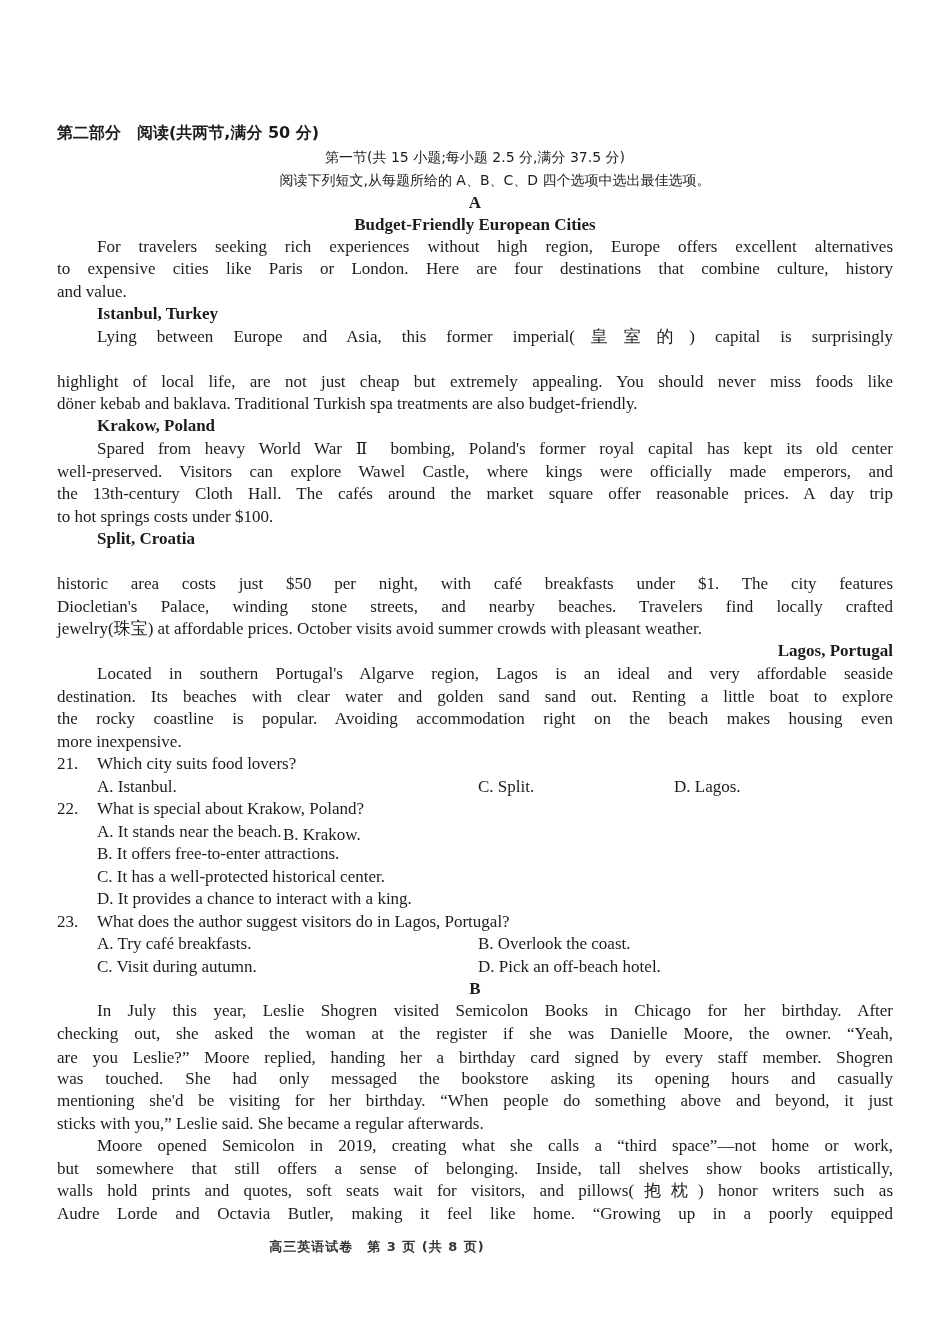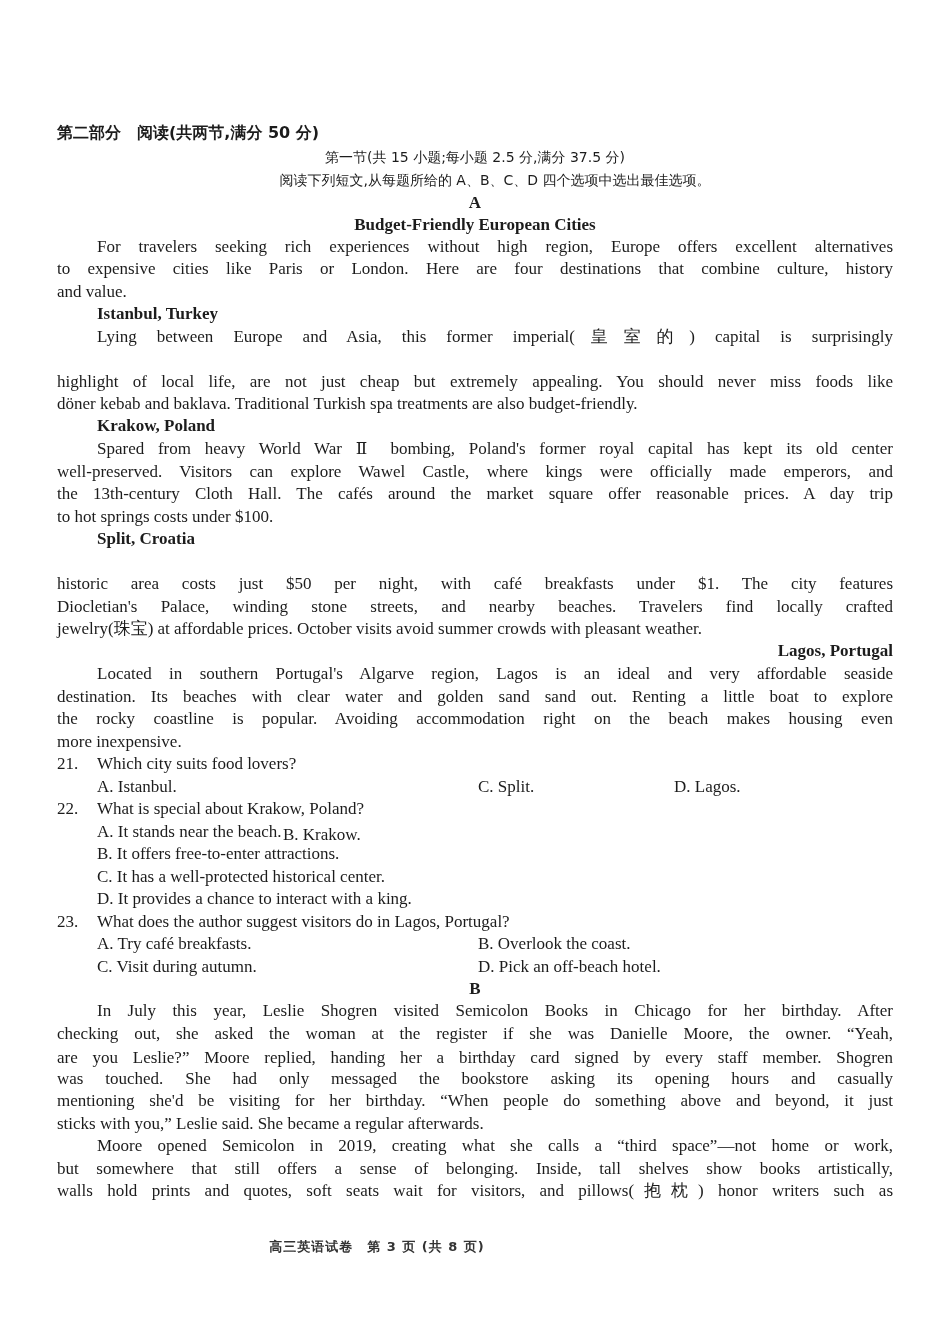--- a/index.html
+++ b/index.html
@@ -95,15 +95,16 @@
   <div class="line just ind" style="top:1000px;">In July this year, Leslie Shogren visited Semicolon Books in Chicago for her birthday.  After</div>
   <div class="line just" style="top:1023px;">checking out, she asked the woman at the register if she was Danielle Moore, the owner. “Yeah,</div>
   <div class="line just" style="top:1047px;">are you Leslie?” Moore replied, handing her a birthday card signed by every staff member.  Shogren</div>
   <div class="line just" style="top:1068px;">was touched.  She had only messaged the bookstore asking its opening hours and casually</div>
   <div class="line just" style="top:1090px;">mentioning she'd be visiting for her birthday. “When people do something above and beyond, it just</div>
   <div class="line" style="top:1113px;">sticks with you,” Leslie said.  She became a regular afterwards.</div>
 
   <div class="line just ind" style="top:1135px;">Moore opened Semicolon in 2019, creating what she calls a “third space”—not home or work,</div>
   <div class="line just" style="top:1158px;">but somewhere that still offers a sense of belonging.  Inside, tall shelves show books artistically,</div>
   <div class="line just" style="top:1180px;">walls hold prints and quotes, soft seats wait for visitors, and pillows(抱枕) honor writers such as</div>
+  <div class="line just" style="top:1203px;">Audre Lorde and Octavia Butler, making it feel like home. “Growing up in a poorly equipped</div>
 
   <div class="footer">高三英语试卷　第 3 页 (共 8 页)</div>
 </div>
 
 </body></html>

